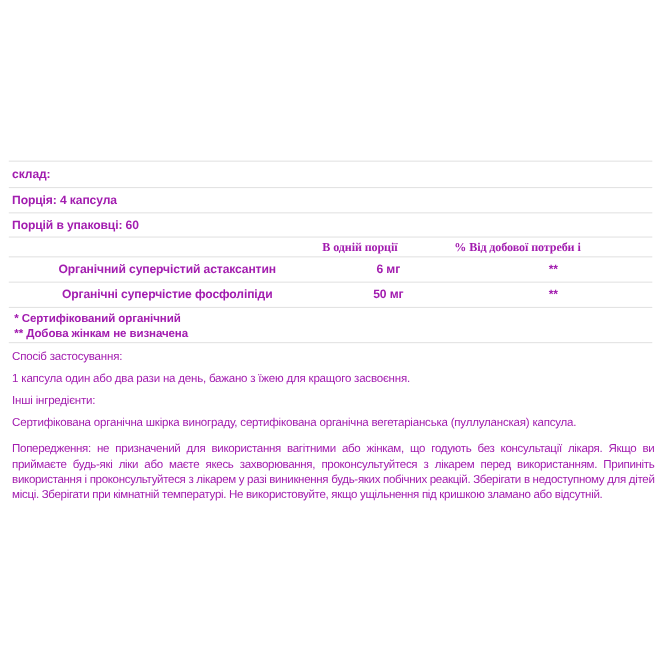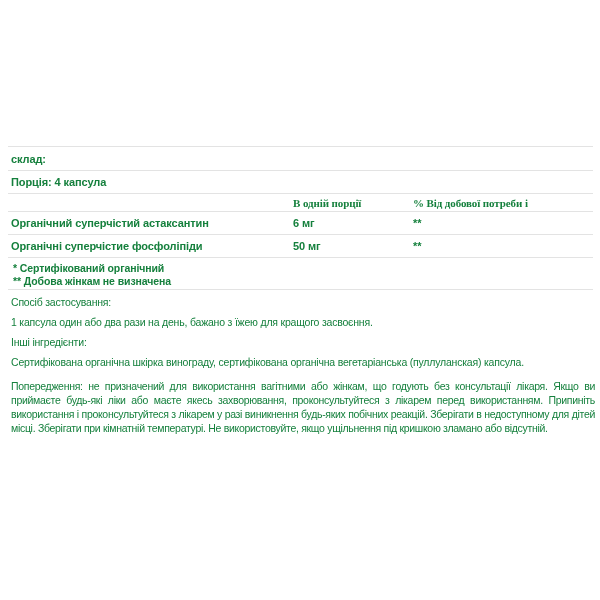--- a/index.html
+++ b/index.html
@@ -6,21 +6,21 @@
     margin: 0;
     padding: 0;
     background: #ffffff;
   }
   .page {
     position: relative;
     width: 600px;
     height: 600px;
     background: #ffffff;
     font-family: "Liberation Sans", sans-serif;
-    color: #15803d;
+    color: #a21caf;
     overflow: hidden;
   }
   .panel {
     position: absolute;
     top: 146px;
     left: 8px;
     width: 585px;
     border-top: 1px solid #e3e3e3;
   }
   .row {
@@ -35,21 +35,21 @@
   }
   .row.simple { height: 23px; }
   .row.r0 { height: 24px; }
   .row.r2 { height: 22px; }
   .row.grid {
     display: grid;
     grid-template-columns: 282px 120px 1fr;
     align-items: center;
   }
   .row.header { height: 18px; font-family: Liberation Serif, serif; }
-  .row.ing { height: 23px; }
+  .row.ing { height: 23px; text-align: center; }
   .c1, .c2, .c3 { display: block; }
   .footnotes {
     box-sizing: border-box;
     height: 32px;
     border-bottom: 1px solid #e3e3e3;
     padding: 4px 0 0 5px;
     font-size: 10.5px;
     font-weight: 700;
     line-height: 13px;
     letter-spacing: -0.1px;
@@ -77,20 +77,23 @@
   <div class="panel">
 
     <div class="row simple r0">
       <span>склад:</span>
     </div>
 
     <div class="row simple r1">
       <span>Порція: 4 капсула</span>
     </div>
 
+    <div class="row simple r2">
+      <span>Порцій в упаковці: 60</span>
+    </div>
 
     <div class="row grid header">
       <span class="c1"></span>
       <span class="c2">В одній порції</span>
       <span class="c3">% Від добової потреби  і</span>
     </div>
 
     <div class="row grid ing">
       <span class="c1">Органічний суперчістий астаксантин</span>
       <span class="c2">6 мг</span>

